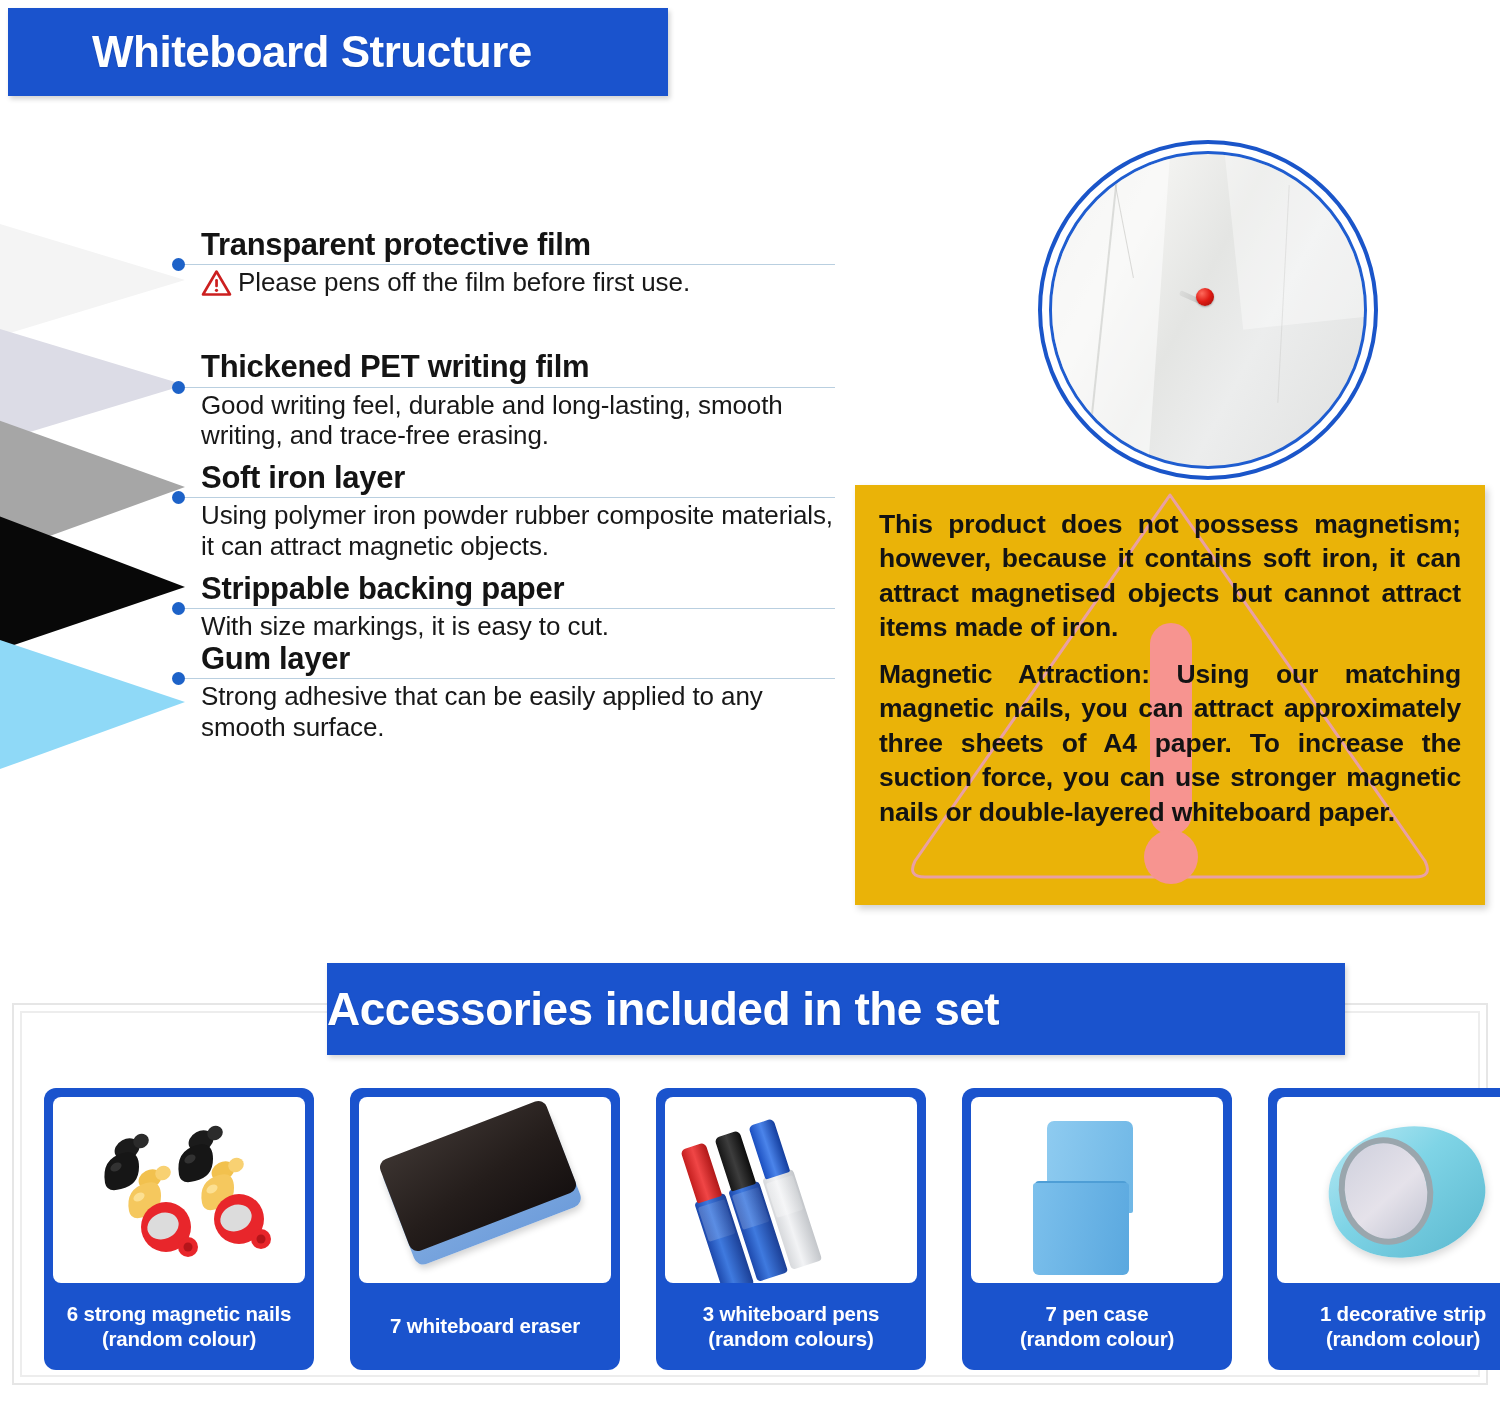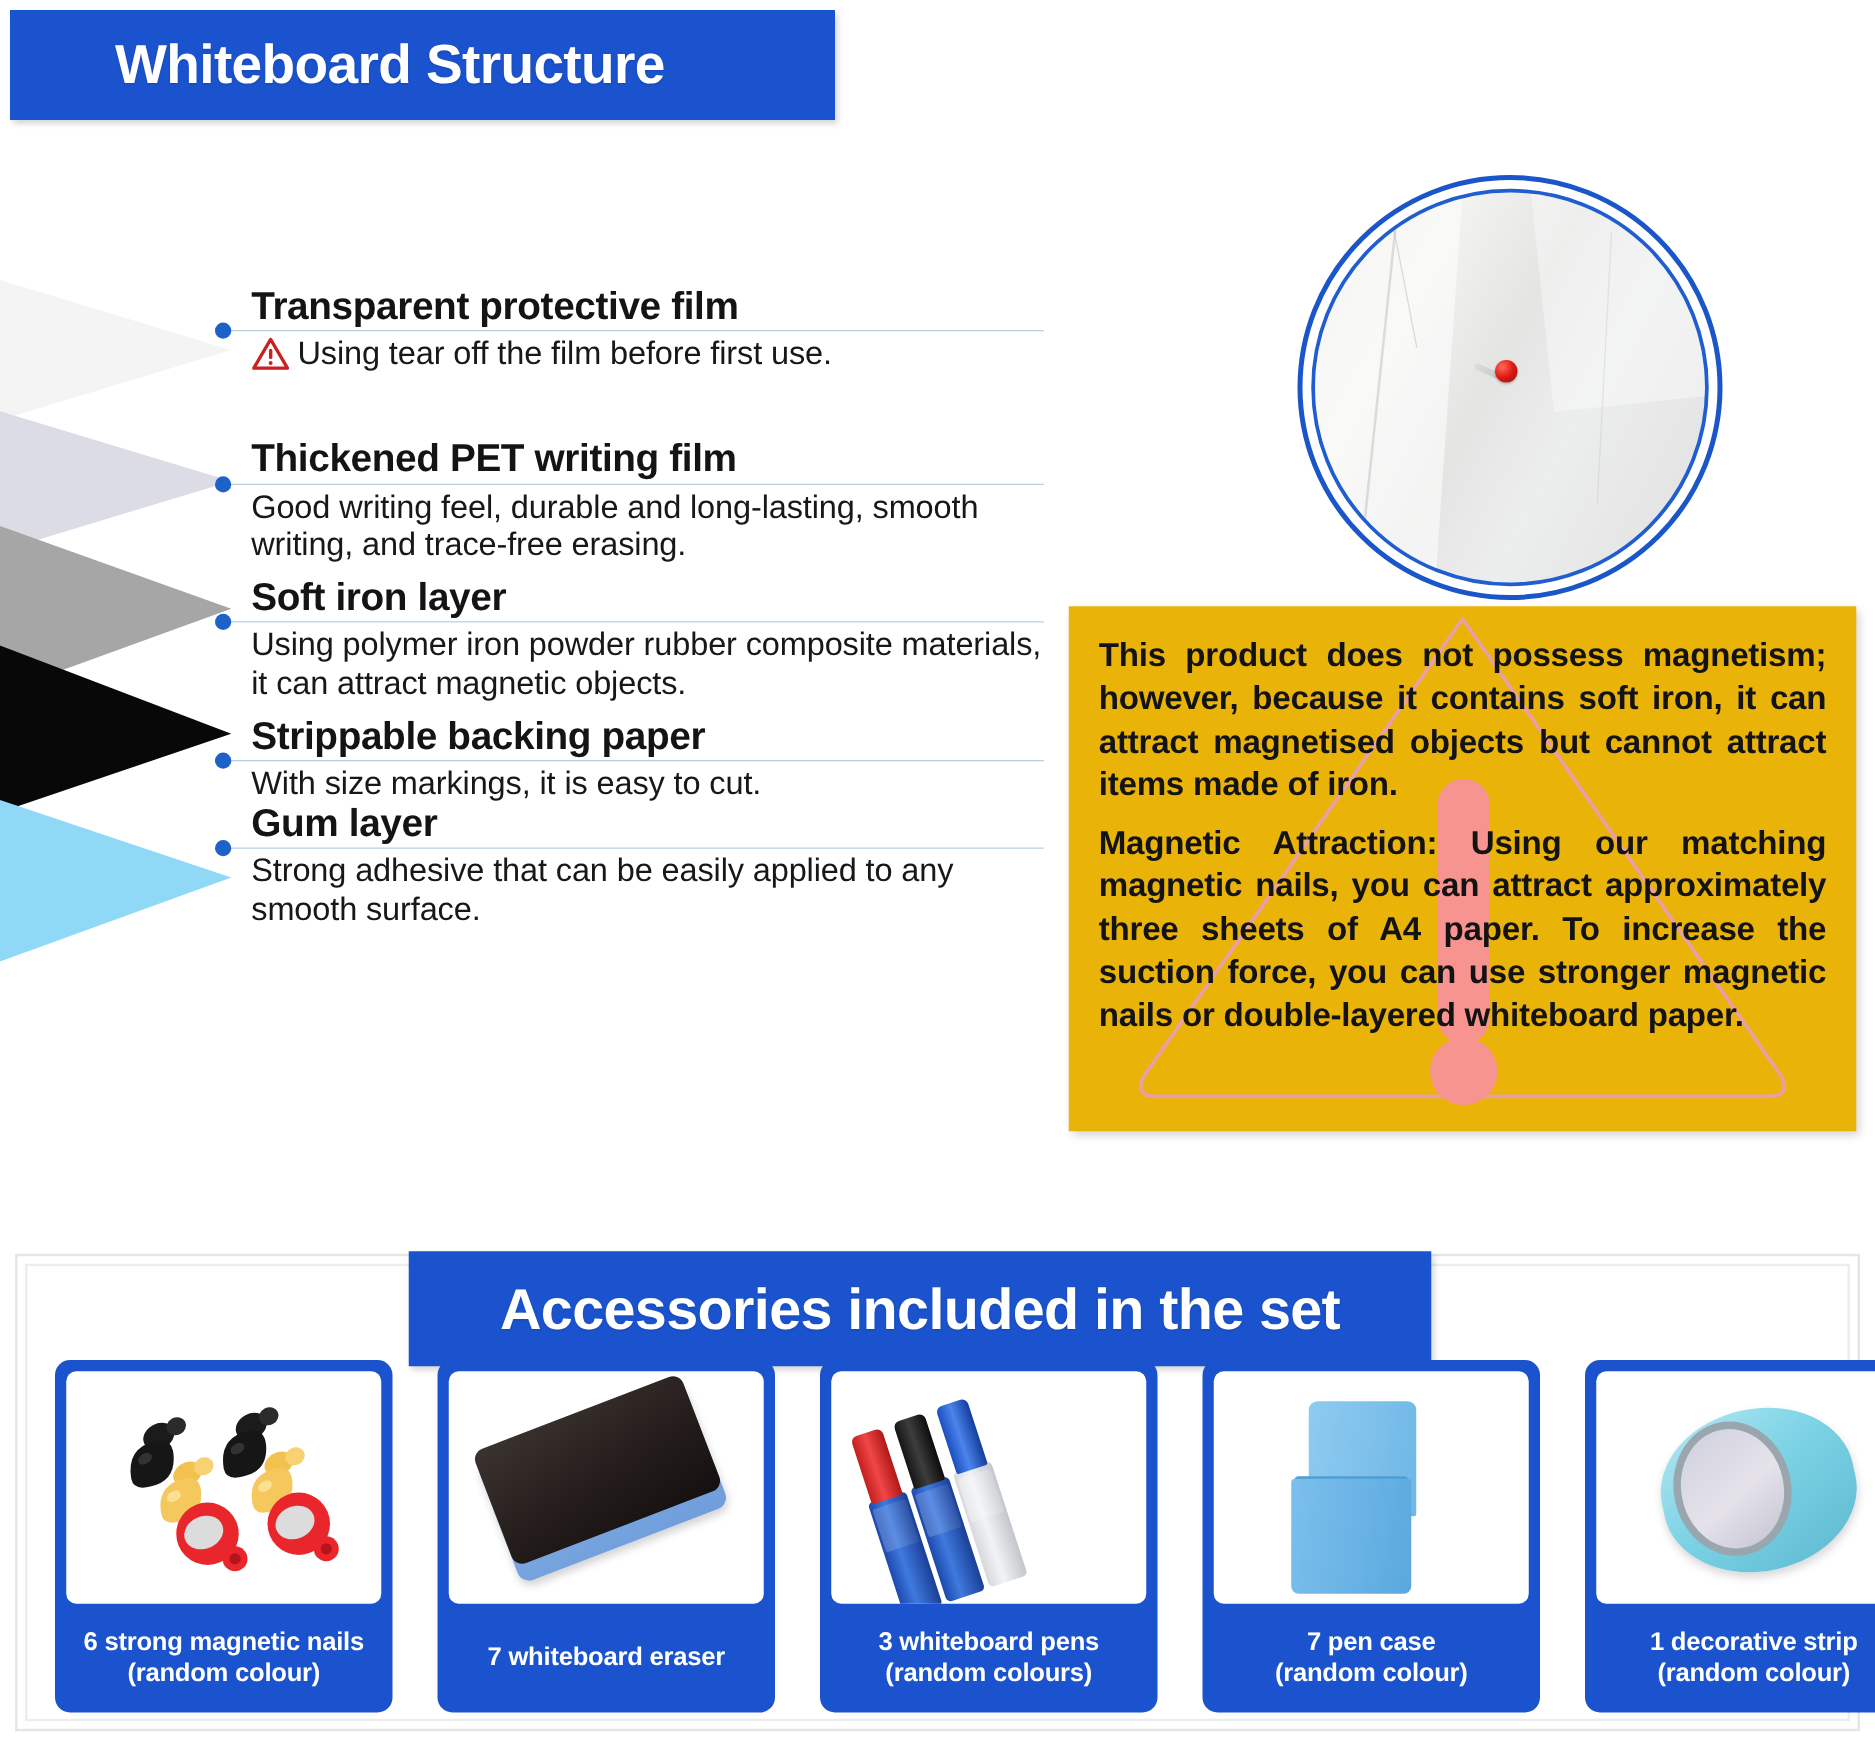--- a/index.html
+++ b/index.html
@@ -197,29 +197,28 @@
     left: 6px;
     top: 6px;
     right: 6px;
     bottom: 6px;
     border: 2px solid #ededed;
   }
   #accessories-banner {
     position: absolute;
     left: 327px;
     top: 963px;
-    width: 818px;
+    width: 1018px;
     height: 92px;
     background: #1a53cd;
     display: flex;
     align-items: center;
-    justify-content: center;
+    justify-content: flex-start;
     box-shadow: 2px 3px 5px rgba(0,0,0,0.16);
     z-index: 5;
-    margin-top: 38px;
   }
   #accessories-banner .acc-title {
     color: #ffffff;
     font-size: 46px;
     font-weight: bold;
     letter-spacing: -0.5px;
     text-shadow: 0 1px 2px rgba(0,0,0,0.15);
   }
 
   #cards-row {
@@ -391,21 +390,21 @@
     <div class="layer-rule">
       <span class="layer-dot"></span>
     </div>
     <div class="layer-desc with-warning">
       <span class="warn-inline">
         <svg width="31" height="28" viewBox="0 0 31 28">
           <polygon points="15.5,2.5 29,25.5 2,25.5" fill="none" stroke="#cc1f1f" stroke-width="2.6" stroke-linejoin="round"></polygon>
           <rect x="14.2" y="10" width="2.7" height="8.2" rx="1.3" fill="#cc1f1f"></rect>
           <circle cx="15.5" cy="21.3" r="1.6" fill="#cc1f1f"></circle>
         </svg>
-      </span><span>Using tear off the film before first use.</span>
+      </span><span>Please pens off the film before first use.</span>
     </div>
   </div>
 
   <div class="layer-row" style="margin-bottom:10px;">
     <div class="layer-title">Thickened PET writing film</div>
     <div class="layer-rule">
       <span class="layer-dot"></span>
     </div>
     <div class="layer-desc">Good writing feel, durable and long-lasting, smooth writing, and trace-free erasing.</div>
   </div>

